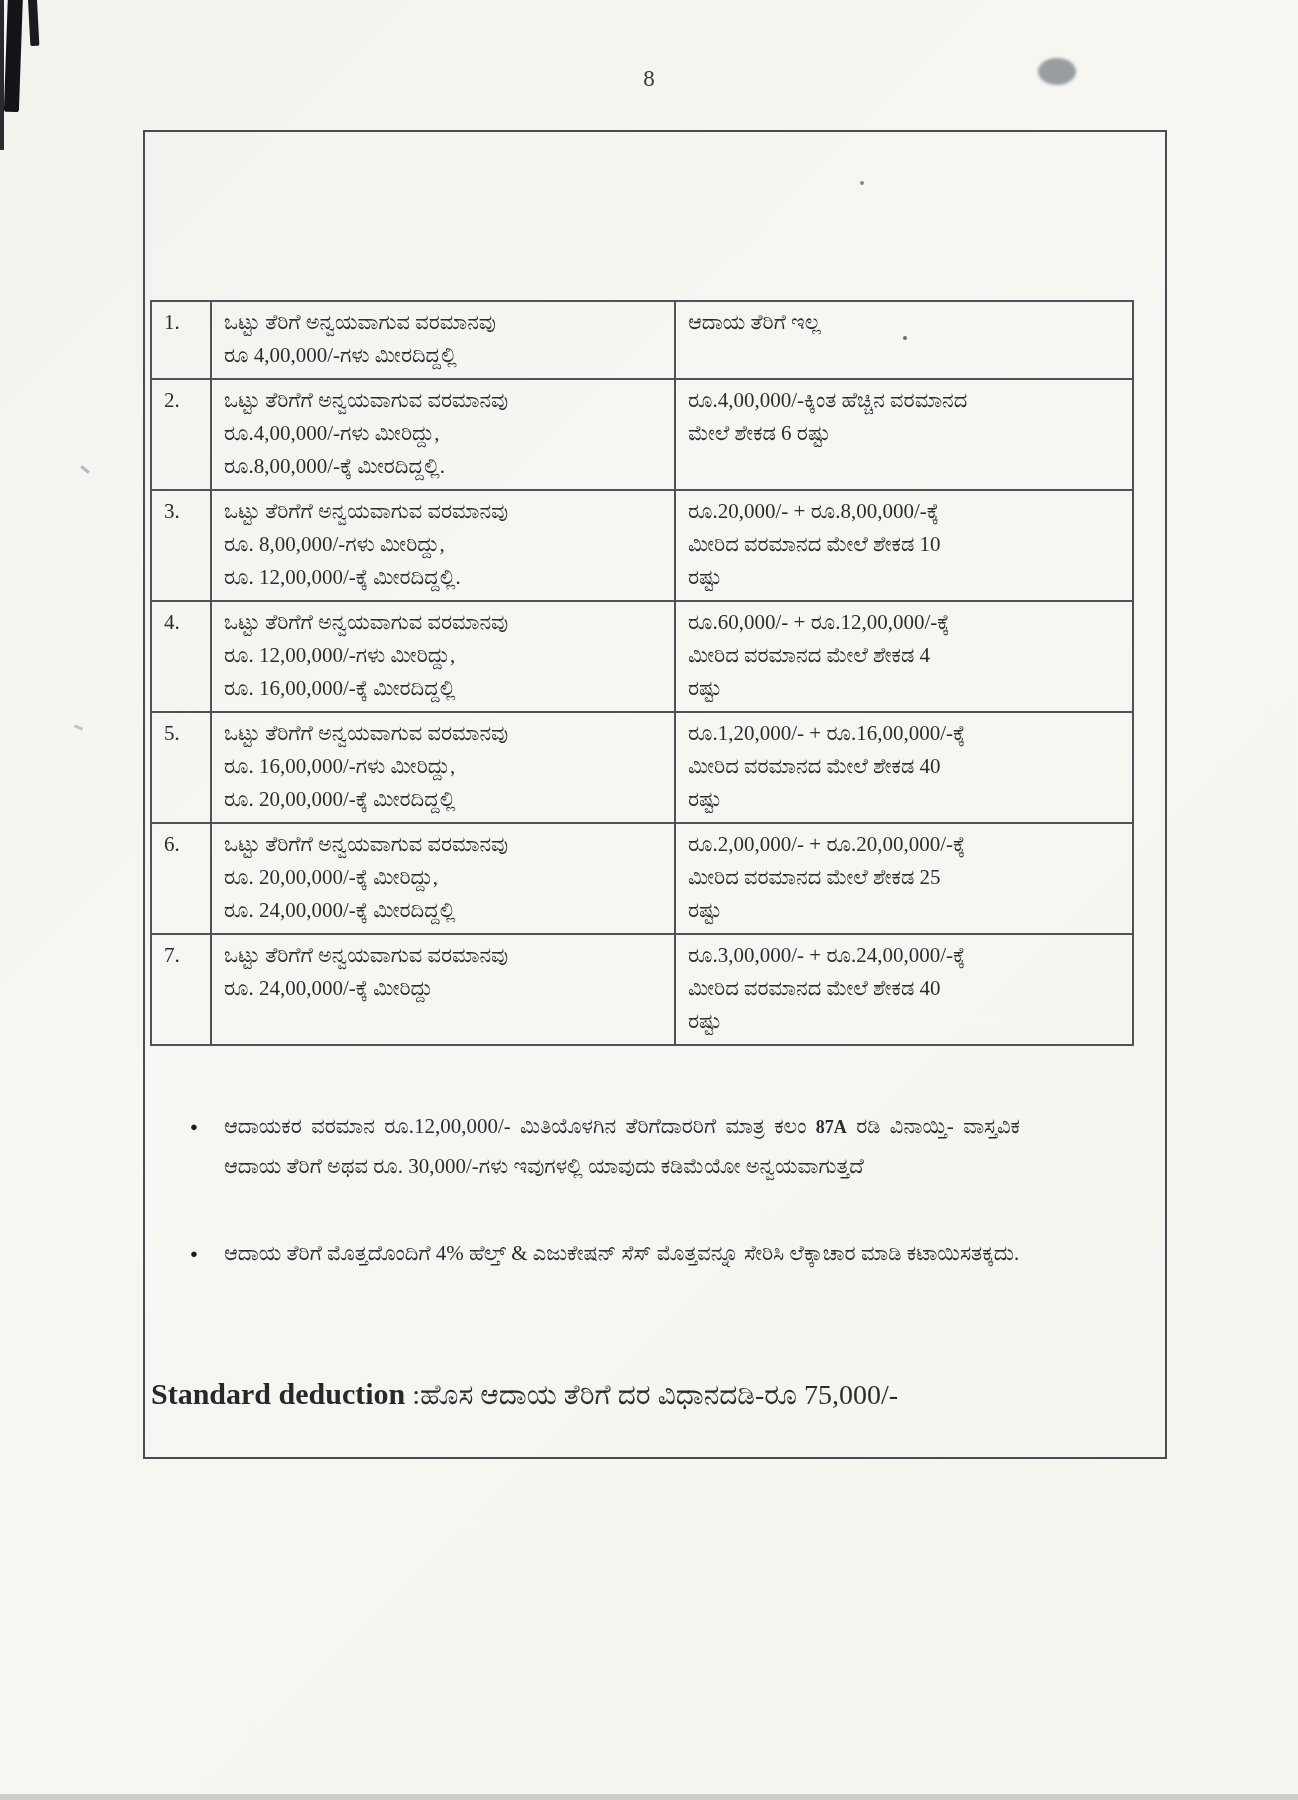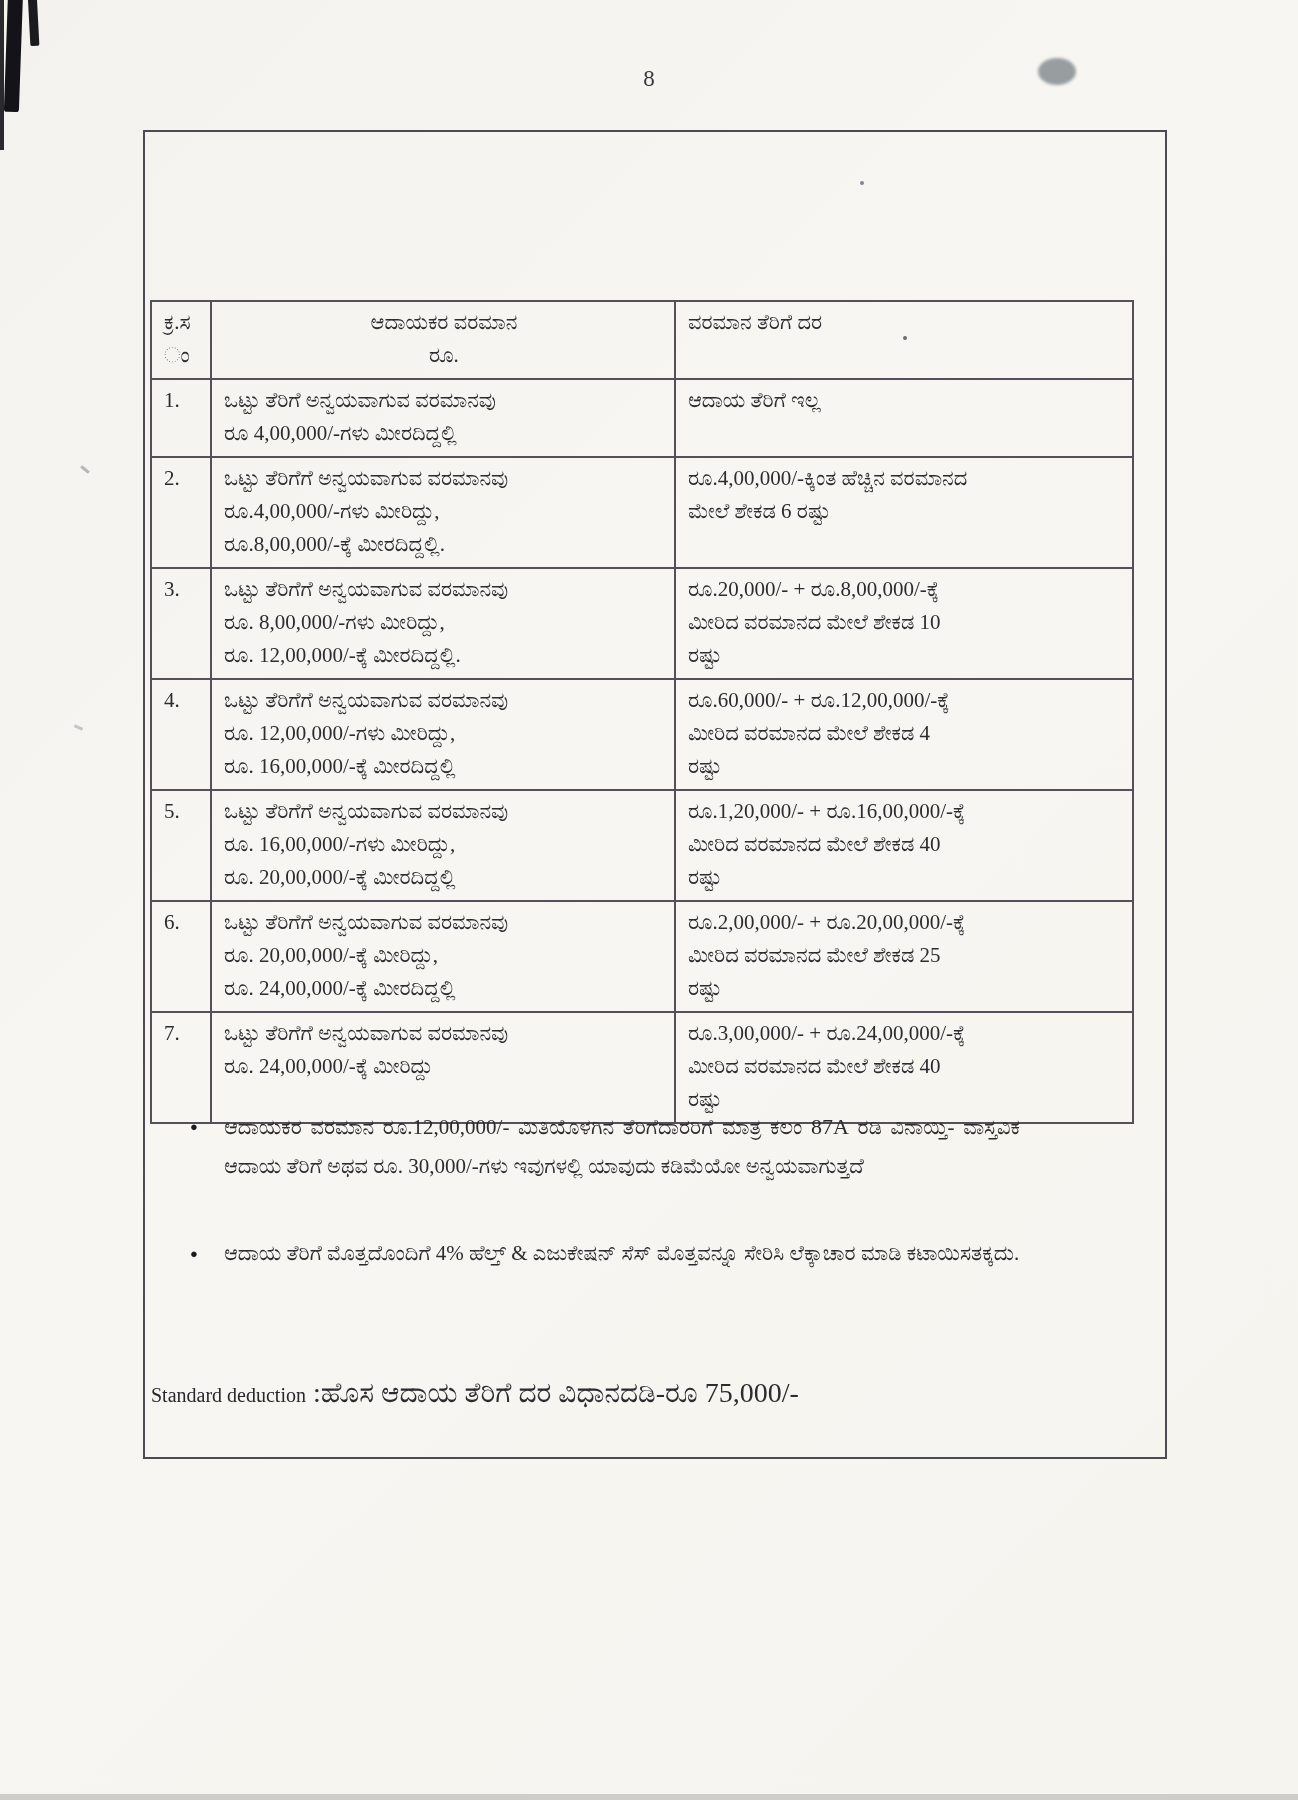--- a/index.html
+++ b/index.html
@@ -44,25 +44,25 @@
   .hdr-rate{text-align:center;padding-top:8px;}
   .notes{
     position:absolute;left:45px;top:975px;width:830px;
     font-size:21px;line-height:39px;color:#2e2b30;
   }
   .note-item{display:flex;margin-bottom:48px;}
   .bullet{
     flex:0 0 34px;font-size:13px;line-height:39px;color:#1c1a1e;
   }
   .note-text{flex:1;text-align:justify;}
-  .bold-ref{font-weight:normal;font-size:22px;}
+  .bold-ref{font-weight:bold;font-size:18px;}
   .std-deduction{
     position:absolute;left:6px;top:1245px;white-space:nowrap;
   }
-  .std-label{font-size:20px;color:#2a272c;}
+  .std-label{font-size:30px;color:#2a272c;font-weight:bold;}
   .std-value{font-size:28px;color:#2e2b30;}
   
   .artifact{position:absolute;pointer-events:none;}
   .streak-1{left:6px;top:-10px;width:15px;height:122px;background:#141317;transform:rotate(2deg);border-radius:3px;}
   .streak-2{left:29px;top:-8px;width:9px;height:54px;background:#1b1a1f;transform:rotate(-3deg);border-radius:2px;}
   .edge-sliver{left:0;top:0;width:4px;height:150px;background:#2a292e;}
   .hole-dot{left:1038px;top:58px;width:38px;height:27px;background:#8e9598;border-radius:50%;filter:blur(1.5px);opacity:.9;}
   .speck-a{left:903px;top:336px;width:4px;height:4px;background:#6f6a72;border-radius:50%;}
   .speck-b{left:860px;top:181px;width:4px;height:4px;background:#8a8590;border-radius:50%;}
   .pencil-1{left:80px;top:468px;width:10px;height:3px;background:#a9a5ad;transform:rotate(40deg);opacity:.8;}
@@ -89,31 +89,20 @@
   <div class="content-box">
 
 
     <table class="tax-table">
       <colgroup>
         <col class="col-sl">
           <col class="col-income">
           <col class="col-rate">
       </colgroup>
       <tbody>
-          <tr>
-        <th class="hdr">
-          <div>ಕ್ರ.ಸ</div>
-          <div>ಂ</div>
-        </th>
-        <th class="hdr">
-          <div class="hdr-income-l1">ಆದಾಯಕರ ವರಮಾನ</div>
-          <div class="hdr-income-l2">ರೂ.</div>
-        </th>
-        <th class="hdr hdr-rate">ವರಮಾನ ತೆರಿಗೆ ದರ</th>
-      </tr>
 
       <tr>
         <td class="sl-cell">1.</td>
         <td>
           <div>ಒಟ್ಟು ತೆರಿಗೆ ಅನ್ವಯವಾಗುವ ವರಮಾನವು</div>
               <div>ರೂ 4,00,000/-ಗಳು ಮೀರದಿದ್ದಲ್ಲಿ</div>
               <div></div>
         </td>
         <td>
           <div>ಆದಾಯ ತೆರಿಗೆ ಇಲ್ಲ</div>

